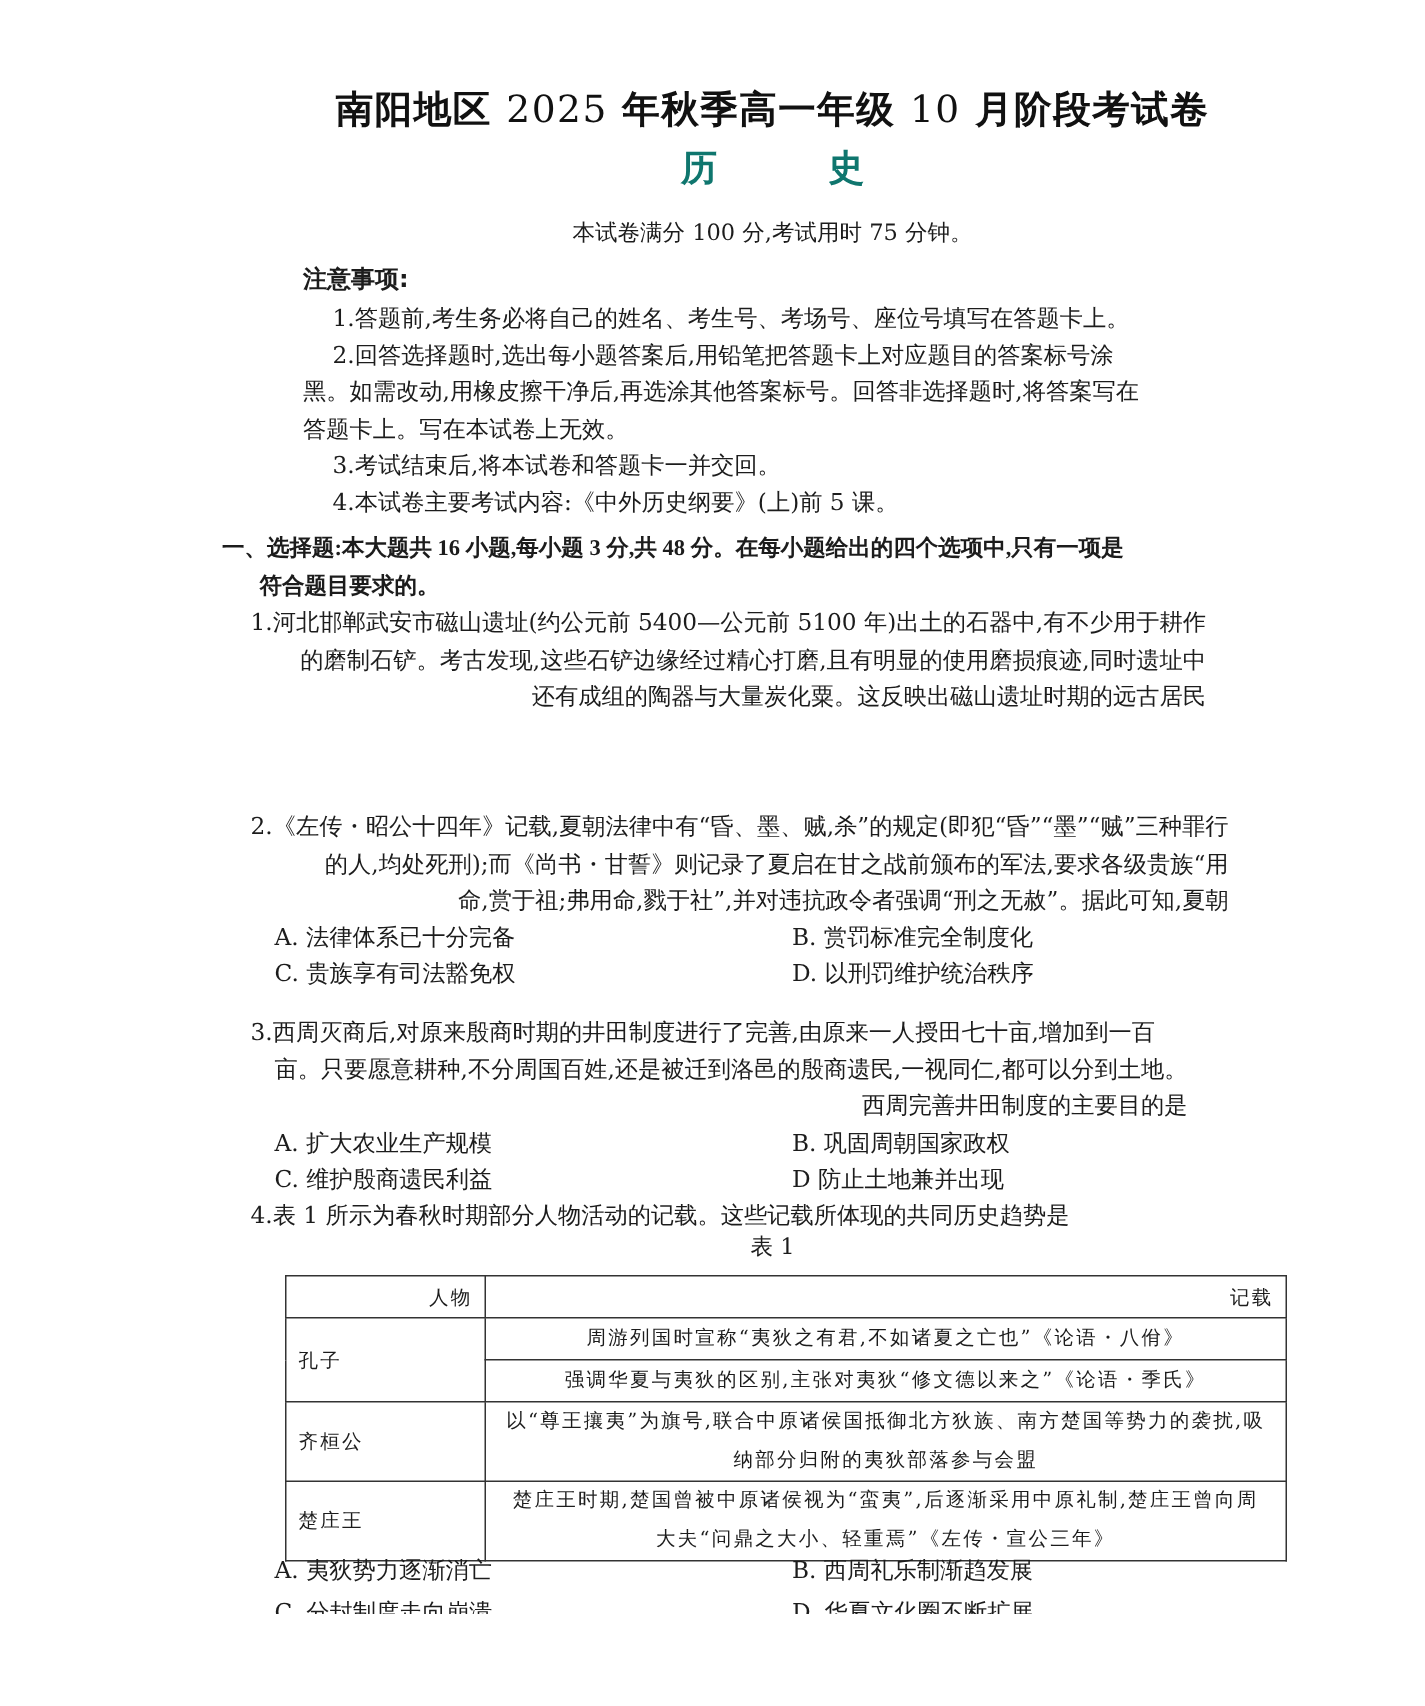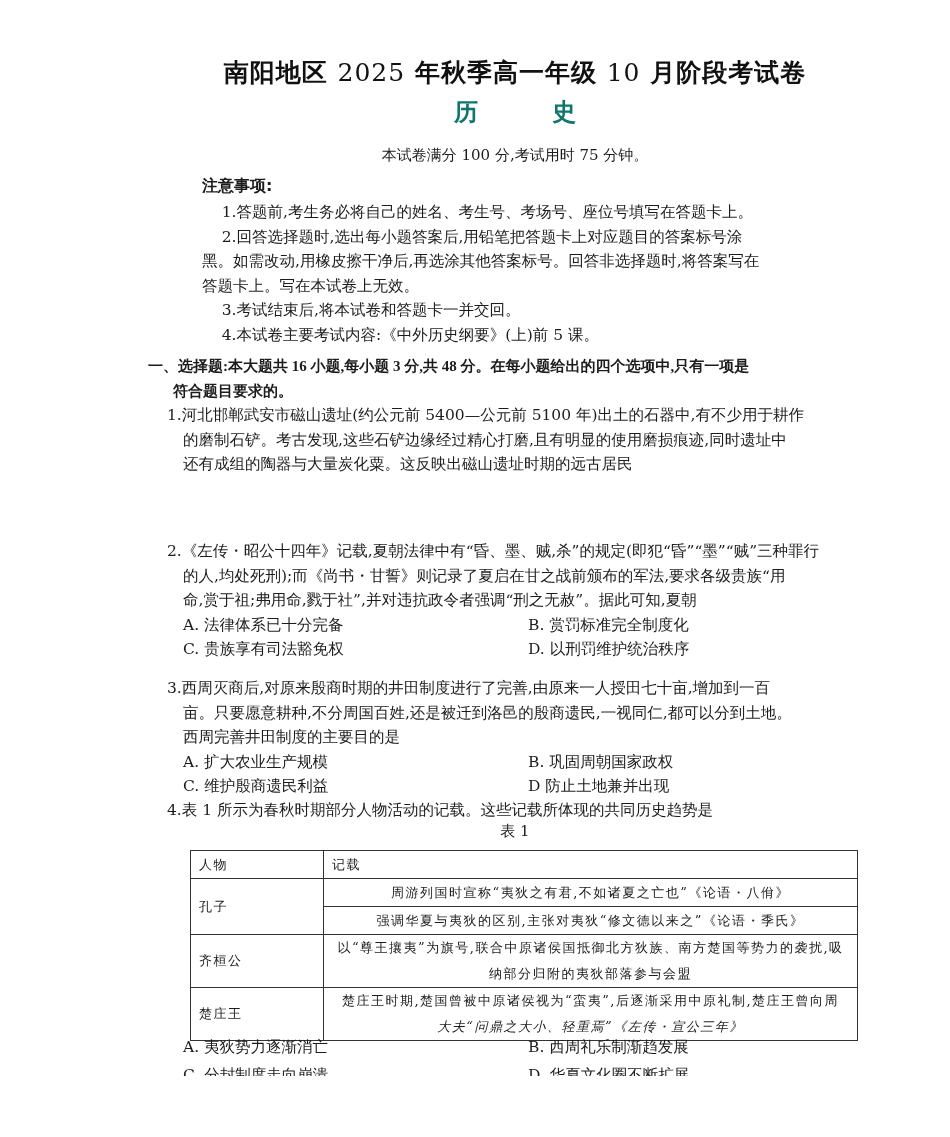--- a/index.html
+++ b/index.html
@@ -75,21 +75,21 @@
     left: 108px;
     top: 354px;
     font-family: Liberation Serif, serif;
     font-weight: bold;
     font-size: 15px;
     line-height: 25px;
     white-space: nowrap;
   }
   .question { position: absolute; left: 127px; font-size: 15.5px; line-height: 24.5px; white-space: nowrap; }
   .question .qline { display: block; height: 24.5px; }
-  .question .indent { padding-left: 16px; }
+  .question .indent { padding-left: 16px; text-align: right; }
   .options {
     position: relative;
     height: 49px;
   }
   .opt {
     position: absolute;
     white-space: nowrap;
   }
   .opt.a { left: 16px; top: 0; }
   .opt.b { left: 361px; top: 0; }
@@ -110,21 +110,21 @@
     border-collapse: collapse;
     font-size: 13px;
     font-family: "DejaVu Serif", "Liberation Serif", serif;
     letter-spacing: 1.5px;
   }
   table.records td, table.records th {
     border: 1.5px solid #333;
     padding: 0 8px;
     font-weight: normal;
   }
-  table.records th { height: 27px; text-align: left; }
+  table.records th { height: 27px; text-align: right; }
   table.records td.person { width: 116px; }
   table.records td.record { text-align: center; line-height: 26px; }
   table.records tr.r1 td { height: 27px; }
   .cut-line {
     position: absolute;
     left: 127px;
     top: 1063px;
     height: 13px;
     overflow: hidden;
     width: 700px;
@@ -219,21 +219,21 @@
       <td class="person">齐桓公</td>
       <td class="record">
         <span style="display:block;">以“尊王攘夷”为旗号,联合中原诸侯国抵御北方狄族、南方楚国等势力的袭扰,吸</span>
         <span style="display:block;">纳部分归附的夷狄部落参与会盟</span>
       </td>
     </tr>
     <tr>
       <td class="person">楚庄王</td>
       <td class="record">
         <span style="display:block;">楚庄王时期,楚国曾被中原诸侯视为“蛮夷”,后逐渐采用中原礼制,楚庄王曾向周</span>
-        <span style="display:block;font-style:italic;">大夫“问鼎之大小、轻重焉”《左传・宣公三年》</span>
+        <span style="display:block;">大夫“问鼎之大小、轻重焉”《左传・宣公三年》</span>
       </td>
     </tr>
   </tbody>
     </table>
 
   <div class="question" style="top:1035px;">
     <div class="options" style="height:28px;">
       <span class="opt a">A. 夷狄势力逐渐消亡</span>
       <span class="opt b">B. 西周礼乐制渐趋发展</span>
     </div>

